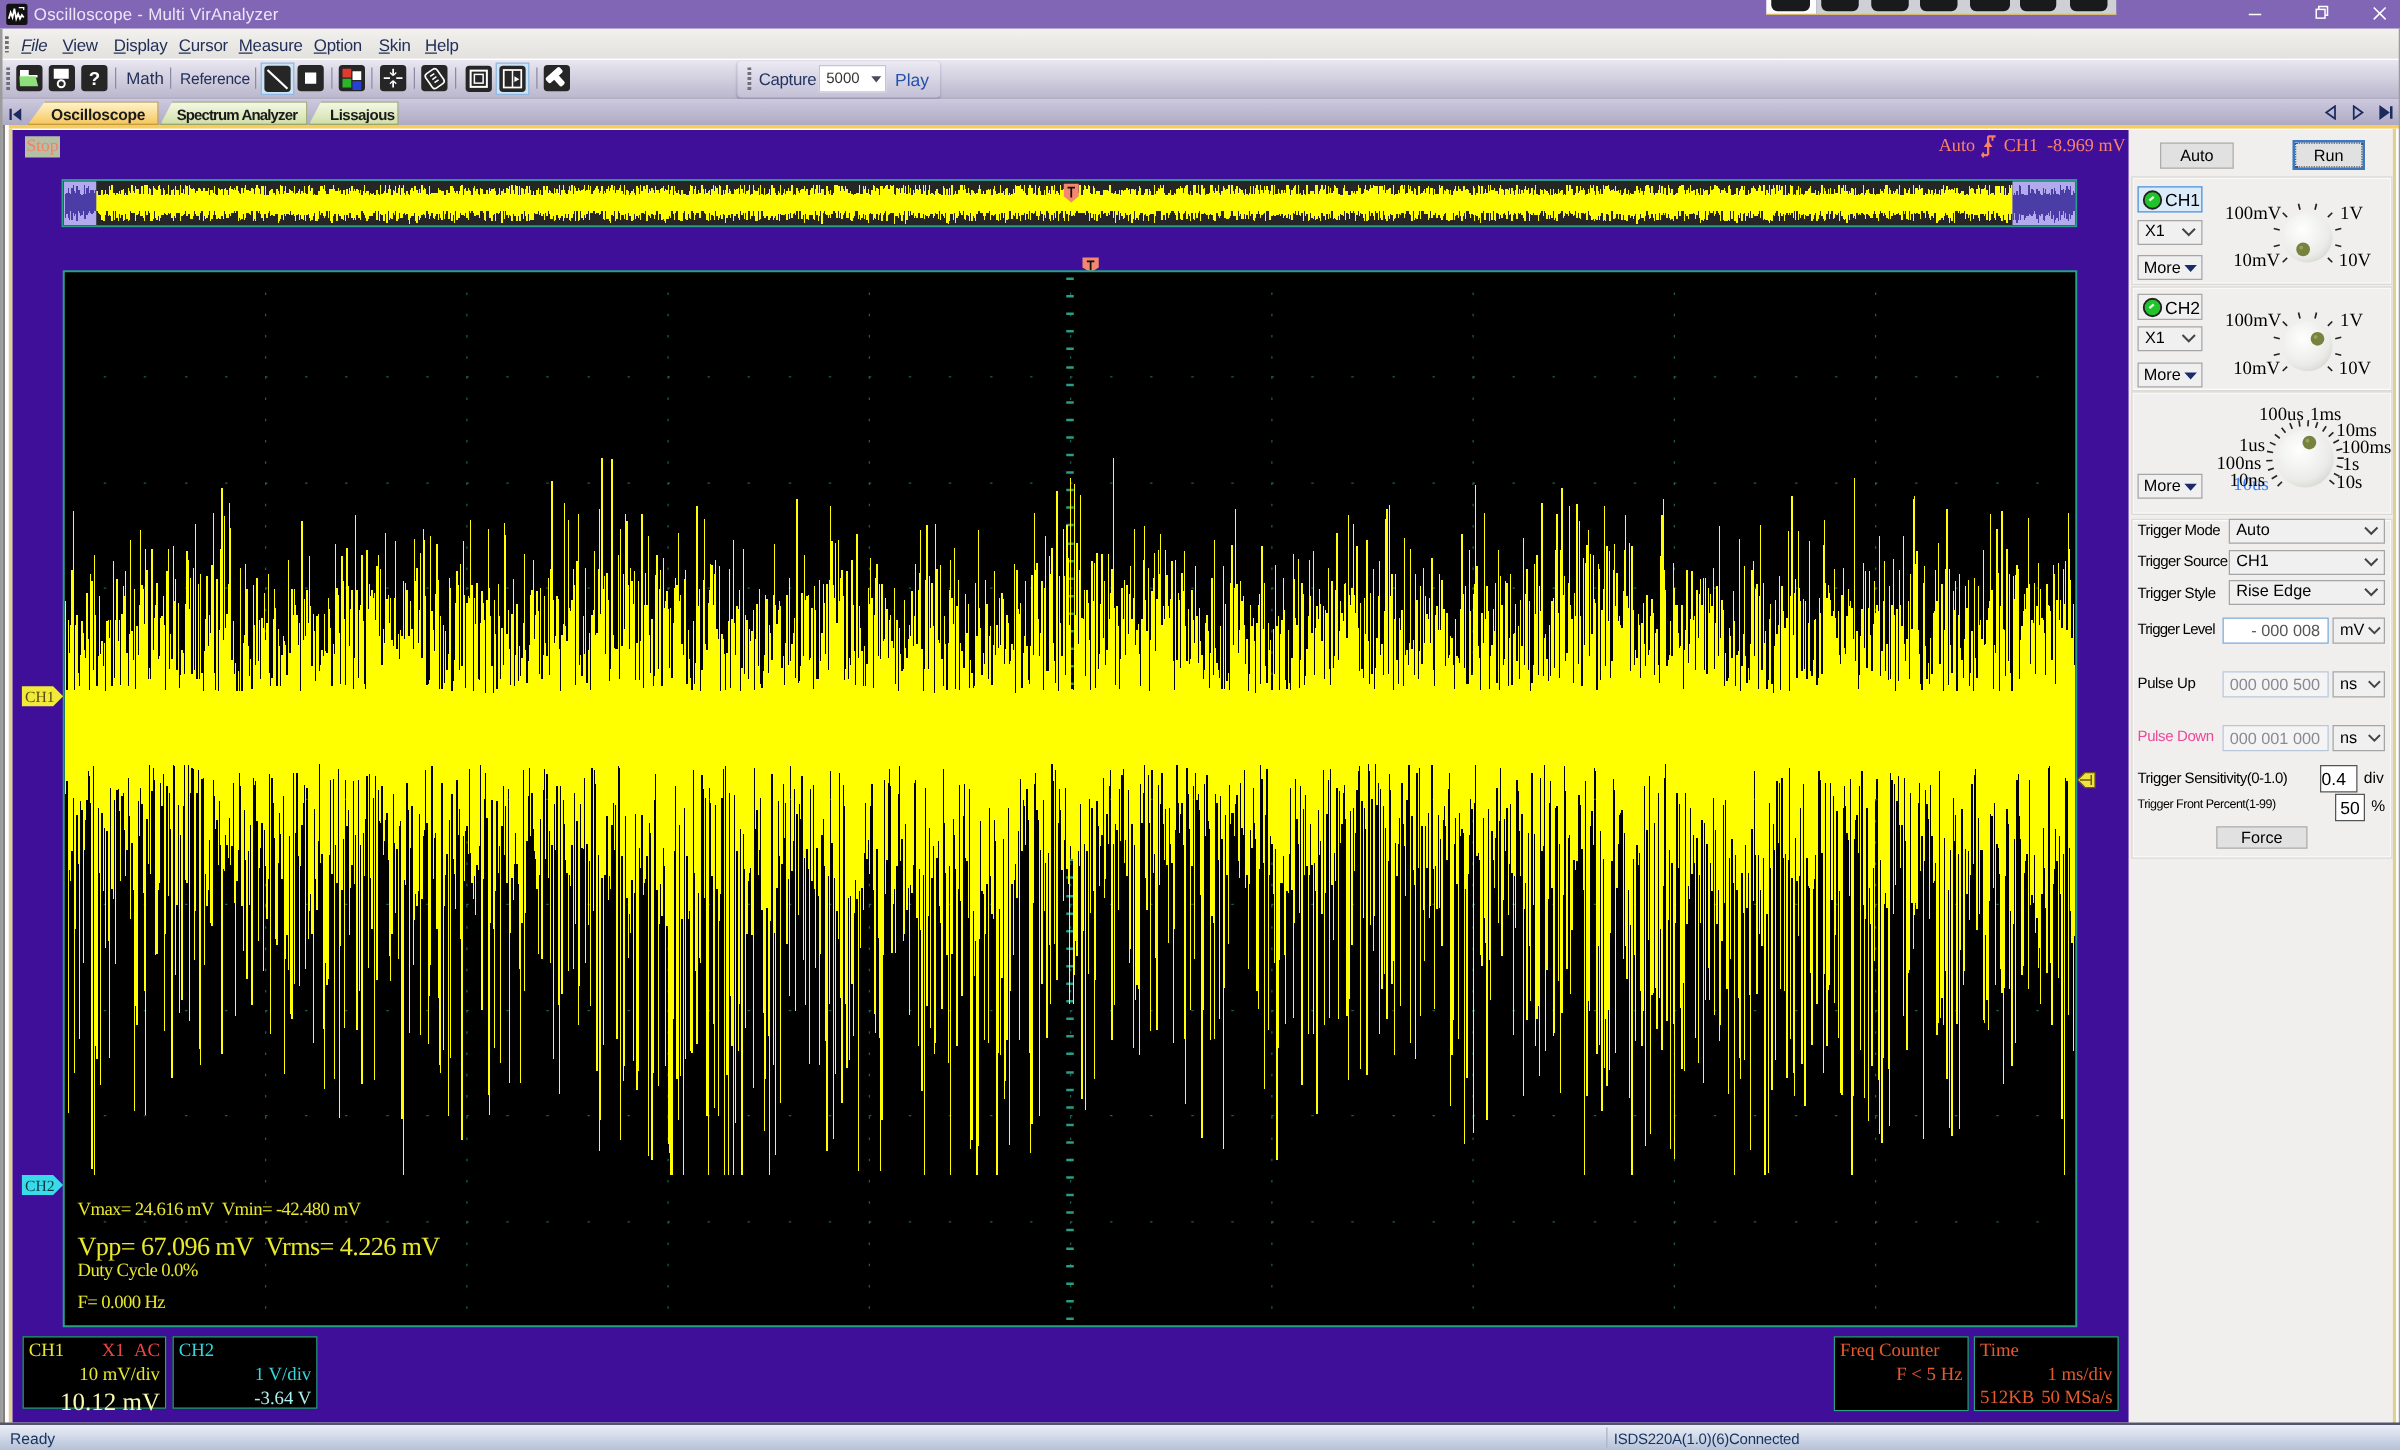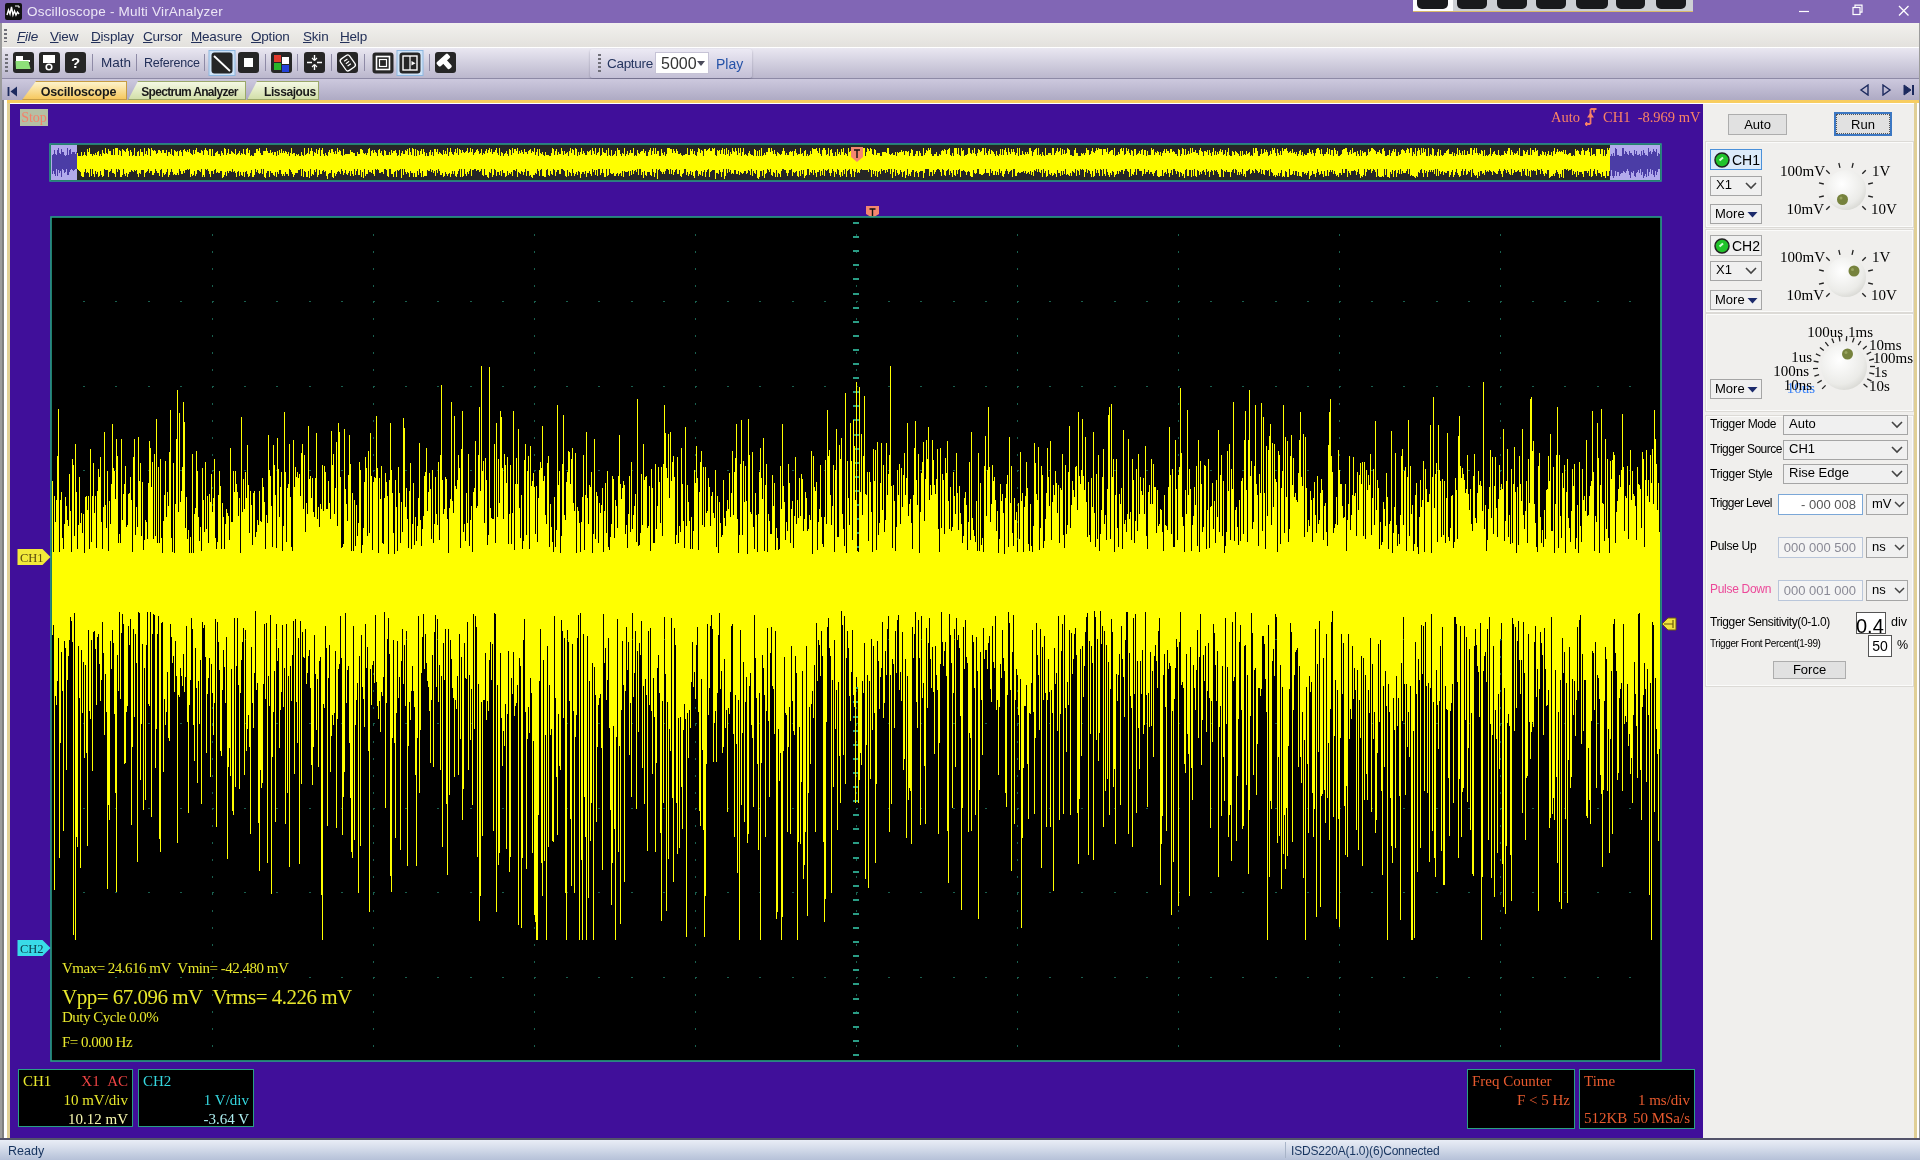--- a/index.html
+++ b/index.html
@@ -117,21 +117,21 @@
   <g transform="rotate(-42 445.5 14.5)">
       <rect x="438" y="8.5" width="15" height="5.5" rx="1.5" fill="#fff"></rect>
       <rect x="443" y="9" width="5" height="13" rx="1.5" fill="#fff"></rect>
     </g>
 </svg>
 
 <div class="abs" style="left:590px;top:49px;width:162px;height:29px;background:linear-gradient(#eceaf4,#c3bfd6);border-radius:3px;box-shadow:0 1px 2px rgba(60,60,90,.4);"></div>
 <div class="abs" style="left:598px;top:54px;width:3px;height:19px;background-image:repeating-linear-gradient(#6f6f78 0 2px, transparent 2px 4px);"></div>
 <div class="abs" style="left:607px;top:56px;font-size:13.5px;letter-spacing:-0.3px;color:#25355f;">Capture</div>
 <div class="abs" style="left:655px;top:52px;width:54px;height:22px;background:#fff;border:1px solid #c6c3d6;"></div>
-<div class="abs" style="left:661px;top:55px;font-size:16px;color:#333;">5000</div>
+<div class="abs" style="left:661px;top:55px;font-size:12px;color:#333;">5000</div>
 <svg class="abs" style="left:693px;top:52px;" width="16" height="22">
     <path d="M4 9 l4 5 4 -5 z" fill="#4a4a5a"></path>
   </svg>
 <div class="abs" style="left:716px;top:56px;font-size:14px;color:#2552a8;">Play</div>
 
 <div class="abs" style="left:0;top:79px;width:1920px;height:21px;background:linear-gradient(#cdc9de,#aeaac4);"></div>
 <svg class="abs" style="left:7px;top:86px;" width="11" height="11" viewBox="0 0 11 11">
   <path d="M1.5 1 v9" stroke="#1c2a5e" stroke-width="1.8" fill="none"></path>
   <path d="M10 0.5 L3.5 5.5 L10 10.5 z" fill="#1c2a5e"></path>
 </svg>
@@ -1152,21 +1152,21 @@
 
 <div class="abs serif" style="left:62px;top:960px;font-size:15px;letter-spacing:-0.5px;color:#e8e82c;">Vmax= 24.616 mV&nbsp;&nbsp;Vmin= -42.480 mV</div>
 <div class="abs serif" style="left:62px;top:985px;font-size:21px;letter-spacing:-0.5px;color:#e8e82c;text-align:center;">Vpp= 67.096 mV&nbsp;&nbsp;Vrms= 4.226 mV</div>
 <div class="abs serif" style="left:62px;top:1009px;font-size:15px;letter-spacing:-0.5px;color:#e8e82c;">Duty Cycle 0.0%</div>
 <div class="abs serif" style="left:62px;top:1034px;font-size:15px;letter-spacing:-0.5px;color:#e8e82c;">F= 0.000 Hz</div>
 
 <div class="abs" style="left:18px;top:1069px;width:115px;height:58px;background:#000;border:1.5px solid #2aa184;"></div>
 <div class="abs serif" style="left:23px;top:1073px;font-size:15px;color:#e8e82c;">CH1</div>
 <div class="abs serif" style="left:18px;top:1073px;width:110px;text-align:right;font-size:15px;color:#ef4444;">X1&nbsp;&nbsp;AC</div>
 <div class="abs serif" style="left:18px;top:1092px;width:110px;text-align:right;font-size:15px;color:#e8e82c;">10 mV/div</div>
-<div class="abs serif" style="left:18px;top:1111px;width:110px;text-align:right;font-size:15px;color:#fafab0;padding-left:24px;">10.12 mV</div>
+<div class="abs serif" style="left:18px;top:1111px;width:110px;text-align:right;font-size:20px;color:#fafab0;padding-left:24px;">10.12 mV</div>
 <div class="abs" style="left:138px;top:1069px;width:116px;height:58px;background:#000;border:1.5px solid #2aa184;"></div>
 <div class="abs serif" style="left:143px;top:1073px;font-size:15px;color:#35d7df;">CH2</div>
 <div class="abs serif" style="left:138px;top:1092px;width:111px;text-align:right;font-size:15px;color:#35d7df;">1 V/div</div>
 <div class="abs serif" style="left:138px;top:1111px;width:111px;text-align:right;font-size:15px;color:#aff0f2;">-3.64 V</div>
 <div class="abs" style="left:1467px;top:1069px;width:108px;height:60px;background:#000;border:1.5px solid #2aa184;"></div>
 <div class="abs serif" style="left:1472px;top:1073px;font-size:15px;color:#e85a2e;">Freq Counter</div>
 <div class="abs serif" style="left:1467px;top:1092px;width:103px;text-align:right;font-size:15px;color:#e85a2e;">F &lt; 5 Hz</div>
 <div class="abs" style="left:1579px;top:1069px;width:116px;height:60px;background:#000;border:1.5px solid #2aa184;"></div>
 <div class="abs serif" style="left:1584px;top:1073px;font-size:15px;color:#e85a2e;">Time</div>
 <div class="abs serif" style="left:1579px;top:1092px;width:111px;text-align:right;font-size:15px;color:#e85a2e;">1 ms/div</div>
@@ -1355,21 +1355,21 @@
 <div class="abs" style="left:1710px;top:582px;font-size:12px;letter-spacing:-0.3px;color:#ec4899;">Pulse Down</div>
 <div class="abs" style="left:1778px;top:580px;width:85px;height:21px;background:#f4f4f4;border:1px solid #b9c6da;"></div>
 <div class="abs" style="left:1778px;top:583px;width:78px;text-align:right;font-size:13px;color:#8a8a96;">000 001 000</div>
 <div class="abs" style="left:1866px;top:580px;width:42px;height:21px;background:#f0f0f0;border:1px solid #a5a5a5;"></div>
 <div class="abs" style="left:1872px;top:582px;font-size:13px;color:#000;">ns</div>
 <svg class="abs" style="left:1893px;top:580px;" width="14" height="21">
     <path d="M2 8.0 l4.5 4.5 4.5 -4.5" fill="none" stroke="#444" stroke-width="1.5"></path>
   </svg>
 <div class="abs" style="left:1710px;top:615px;font-size:12px;letter-spacing:-0.4px;color:#000;">Trigger Sensitivity(0-1.0)</div>
 <div class="abs" style="left:1856px;top:612px;width:30px;height:22px;background:#fff;border:1px solid #555;"></div>
-<div class="abs" style="left:1856px;top:615px;width:22px;text-align:center;font-size:20px;color:#000;">0.4</div>
+<div class="abs" style="left:1856px;top:615px;width:22px;text-align:center;font-size:14px;color:#000;">0.4</div>
 <div class="abs" style="left:1891px;top:615px;font-size:12.5px;color:#000;">div</div>
 <div class="abs" style="left:1710px;top:638px;font-size:10px;letter-spacing:-0.4px;color:#000000;">Trigger Front Percent(1-99)</div>
 <div class="abs" style="left:1868px;top:635px;width:24px;height:22px;background:#fff;border:1px solid #555;"></div>
 <div class="abs" style="left:1868px;top:638px;width:24px;text-align:center;font-size:14px;color:#000;">50</div>
 <div class="abs" style="left:1897px;top:638px;font-size:12.5px;color:#000;">%</div>
 <div class="abs" style="left:1773px;top:661px;width:73px;height:18px;background:#e1e1e1;border:1px solid #adadad;font-size:13px;text-align:center;line-height:16px;color:#000;">Force</div>
 
 <div class="abs" style="left:0;top:1138px;width:1920px;height:2px;background:#53536a;"></div>
 <div class="abs" style="left:0;top:1140px;width:1920px;height:20px;background:linear-gradient(#e9edf6,#d6ddeb 40%,#c2cce0 75%,#b6c1d8);"></div>
 <div class="abs" style="left:8px;top:1144px;font-size:12.5px;color:#16335e;">Ready</div>

